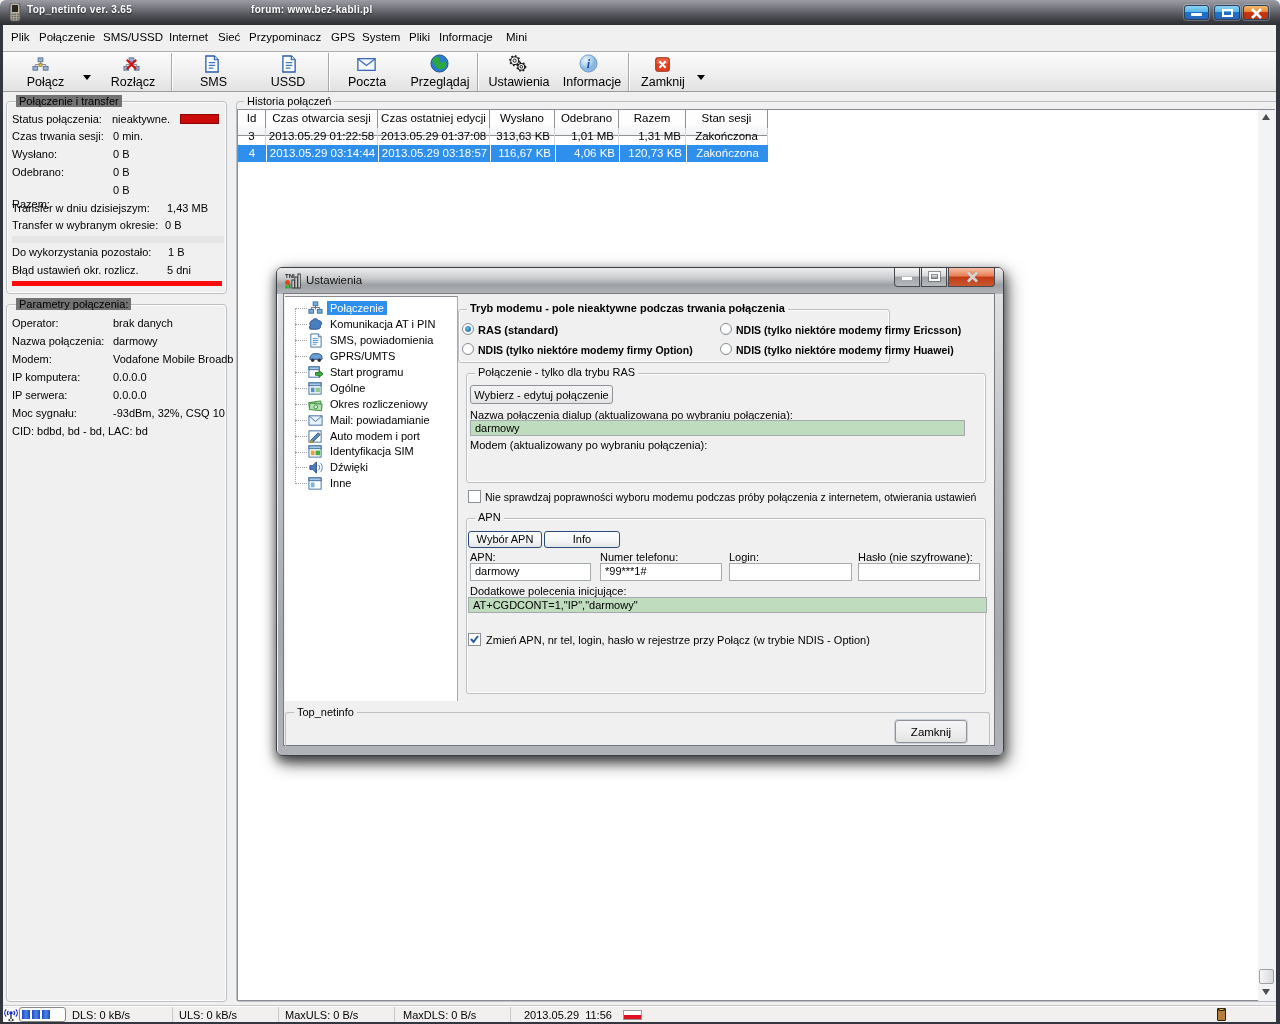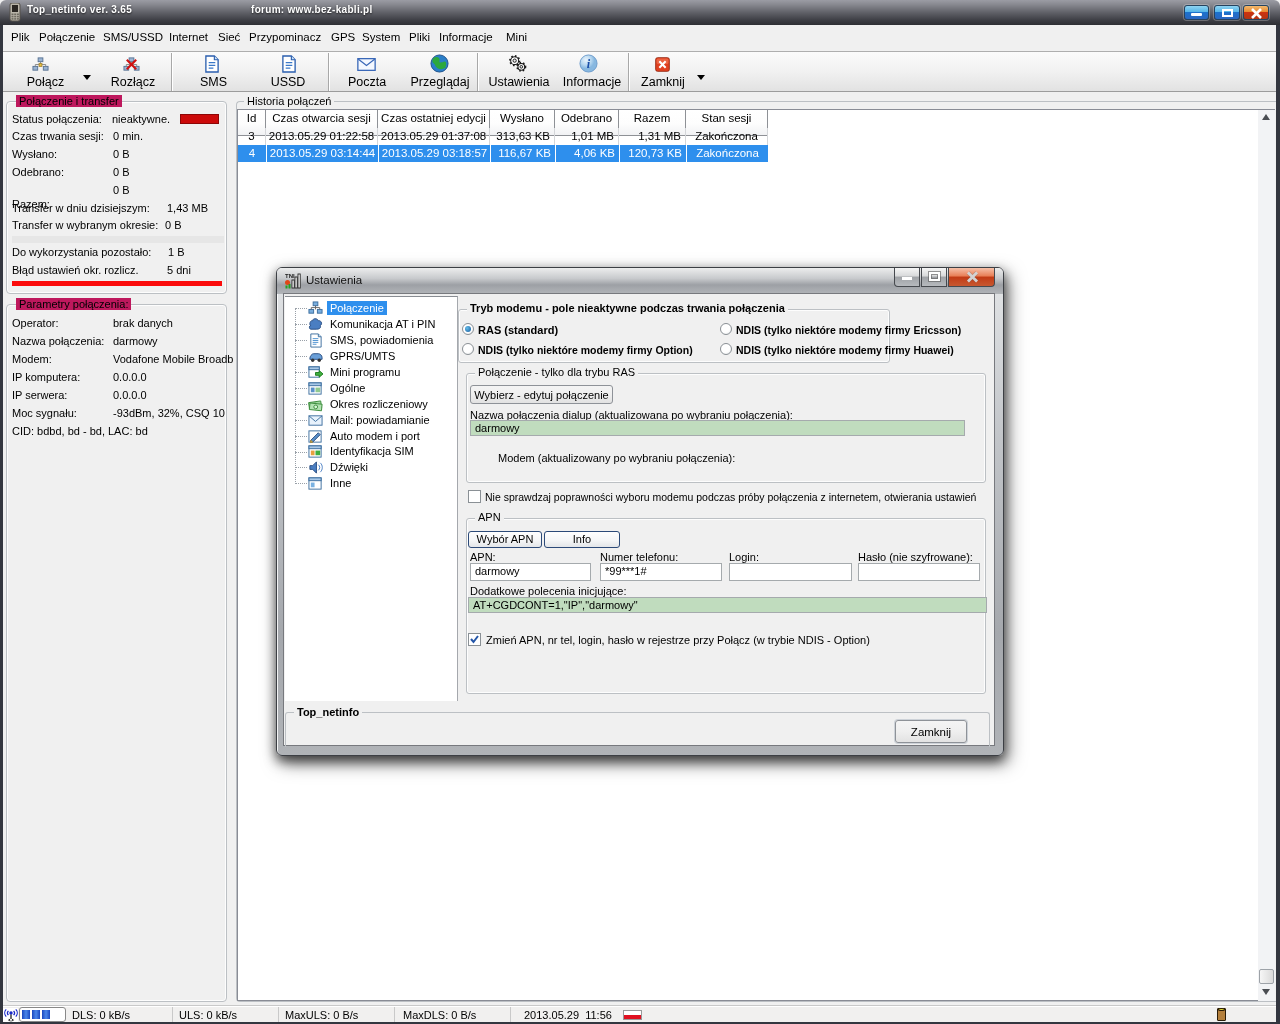--- a/index.html
+++ b/index.html
@@ -20,21 +20,21 @@
 #menubar span{position:absolute;top:6px;font-size:11.5px;color:#000;}
 
 #toolbar{position:absolute;left:3px;top:52px;width:1274px;height:40px;
  background:linear-gradient(180deg,#fbfbfb 0%,#f1f1f1 50%,#e2e2e2 100%);border-bottom:1px solid #9c9c9c;}
 .tsep{position:absolute;top:1px;height:38px;width:2px;background:linear-gradient(90deg,#a8a8a8 0 1px,#fff 1px 2px);}
 .tbtn{position:absolute;top:0;height:40px;text-align:center;font-size:12.5px;color:#000;}
 .tbtn .lb{position:absolute;left:0;right:0;top:23px;}
 .tarrow{position:absolute;width:0;height:0;border-left:4px solid transparent;border-right:4px solid transparent;border-top:5px solid #000;}
 
 .gbox{position:absolute;border:1px solid #bcc0c4;border-radius:4px;box-shadow:inset 0 0 0 1px #fdfdfd;}
-.glabel{position:absolute;top:-7px;left:9px;background:#be185d;padding:0 3px;font-size:11px;white-space:nowrap;}
+.glabel{position:absolute;top:-7px;left:9px;background:#737373;padding:0 3px;font-size:11px;white-space:nowrap;}
 .row{position:absolute;left:5px;font-size:11px;white-space:nowrap;}
 
 #list{position:absolute;left:237px;top:109px;width:1038px;height:892px;background:#fff;border:1px solid #898c95;border-right:none;font-size:11.5px;}
 .hd{position:absolute;top:0;height:26px;background:linear-gradient(180deg,#ffffff 0%,#fdfdfd 55%,#f1f2f4 100%);border-right:1px solid #8e9196;border-bottom:1px solid #8e9196;text-align:center;line-height:17px;}
 .c{position:absolute;height:17px;line-height:17px;white-space:nowrap;overflow:hidden;}
 .r1{top:18px;}
 .r2{top:35px;background:#2e8fed;color:#fff;}
 
 #sbar{position:absolute;left:1258px;top:109px;width:17px;height:892px;background:#f2f3f5;border-top:1px solid #898c95;}
 .sarr{position:absolute;left:4px;width:0;height:0;border-left:4.5px solid transparent;border-right:4.5px solid transparent;}
@@ -369,21 +369,21 @@
           <div class="tln" style="top:107px;"></div>
           <div class="tln" style="top:123px;"></div>
           <div class="tln" style="top:139px;"></div>
           <div class="tln" style="top:155px;"></div>
           <div class="tln" style="top:170px;"></div>
           <div class="tln" style="top:186px;"></div>
         <div class="ti sel" style="top:4px;">Połączenie</div>
         <div class="ti" style="top:20px;">Komunikacja AT i PIN</div>
         <div class="ti" style="top:36px;">SMS, powiadomienia</div>
         <div class="ti" style="top:52px;">GPRS/UMTS</div>
-        <div class="ti" style="top:68px;">Mini programu</div>
+        <div class="ti" style="top:68px;">Start programu</div>
         <div class="ti" style="top:84px;">Ogólne</div>
         <div class="ti" style="top:100px;">Okres rozliczeniowy</div>
         <div class="ti" style="top:116px;">Mail: powiadamianie</div>
         <div class="ti" style="top:132px;">Auto modem i port</div>
         <div class="ti" style="top:147px;">Identyfikacja SIM</div>
         <div class="ti" style="top:163px;">Dźwięki</div>
         <div class="ti" style="top:179px;">Inne</div>
         <svg class="ticon" style="top:4px;" viewBox="0 0 16 16">
             <rect x="1" y="9" width="5" height="4" fill="#7aaede" stroke="#3c6e9e"></rect>
             <rect x="10" y="9" width="5" height="4" fill="#7aaede" stroke="#3c6e9e"></rect>
@@ -460,21 +460,21 @@
           <div class="dlab sm" style="left:19px;top:34px;">NDIS (tylko niektóre modemy firmy Option)</div>
         <div class="radio" style="left:261px;top:33px;"></div>
           <div class="dlab sm" style="left:277px;top:34px;">NDIS (tylko niektóre modemy firmy Huawei)</div>
       </div>
 
       <div class="dgroup" style="left:182px;top:79px;width:520px;height:110px;">
         <div class="dglabel">Połączenie - tylko dla trybu RAS</div>
         <div class="btn" style="left:3px;top:11px;width:143px;height:19px;line-height:18px;">Wybierz - edytuj połączenie</div>
         <div class="dlab" style="left:3px;top:35px;">Nazwa połączenia dialup (aktualizowana po wybraniu połączenia):</div>
         <div class="ginput" style="left:3px;top:46px;width:495px;height:16px;">darmowy</div>
-        <div class="dlab" style="left:3px;top:78px;margin-left:28px;">Modem (aktualizowany po wybraniu połączenia):</div>
+        <div class="dlab" style="left:3px;top:65px;">Modem (aktualizowany po wybraniu połączenia):</div>
       </div>
       <div class="check" style="left:184px;top:196px;"></div>
       <div class="dlab sm" style="left:201px;top:197px;">Nie sprawdzaj poprawności wyboru modemu podczas próby połączenia z internetem, otwierania ustawień</div>
 
       <div class="dgroup" style="left:182px;top:224px;width:520px;height:176px;">
         <div class="dglabel">APN</div>
         <div class="btn focus" style="left:1px;top:12px;width:74px;height:17px;line-height:15px;">Wybór APN</div>
         <div class="btn focus" style="left:77px;top:12px;width:76px;height:17px;line-height:15px;">Info</div>
         <div class="dlab" style="left:3px;top:32px;">APN:</div>
         <div class="dlab" style="left:133px;top:32px;">Numer telefonu:</div>
@@ -485,19 +485,19 @@
         <div class="winput" style="left:262px;top:44px;width:123px;height:18px;"></div>
         <div class="winput" style="left:391px;top:44px;width:122px;height:18px;"></div>
         <div class="dlab" style="left:3px;top:66px;">Dodatkowe polecenia inicjujące:</div>
         <div class="ginput" style="left:1px;top:78px;width:519px;height:16px;">AT+CGDCONT=1,"IP","darmowy"</div>
         <div class="check" style="left:1px;top:114px;"><svg width="11" height="11" viewBox="0 0 11 11">
               <path d="M2 5l2.5 3L9 2" stroke="#2456a8" stroke-width="2" fill="none"></path>
             </svg></div>
         <div class="dlab" style="left:19px;top:115px;">Zmień APN, nr tel, login, hasło w rejestrze przy Połącz (w trybie NDIS - Option)</div>
       </div>
 
-      <div class="abs" style="left:1px;top:418px;width:705px;height:35px;border:1px solid #bcc0c4;border-radius:3px 3px 0 0;border-bottom:none;font-weight:bold;">
+      <div class="abs" style="left:1px;top:418px;width:705px;height:35px;border:1px solid #bcc0c4;border-radius:3px 3px 0 0;border-bottom:none;">
         <div class="abs" style="top:-7px;left:8px;background:#f0f0f0;padding:0 3px;font-size:11px;">Top_netinfo</div>
       </div>
       <div class="btn" style="left:611px;top:426px;width:72px;height:23px;line-height:22px;font-size:11.5px;box-shadow:0 0 0 1px #cdd2d8;">Zamknij</div>
     </div>
   </div>
 </div>
 
 </body></html>

